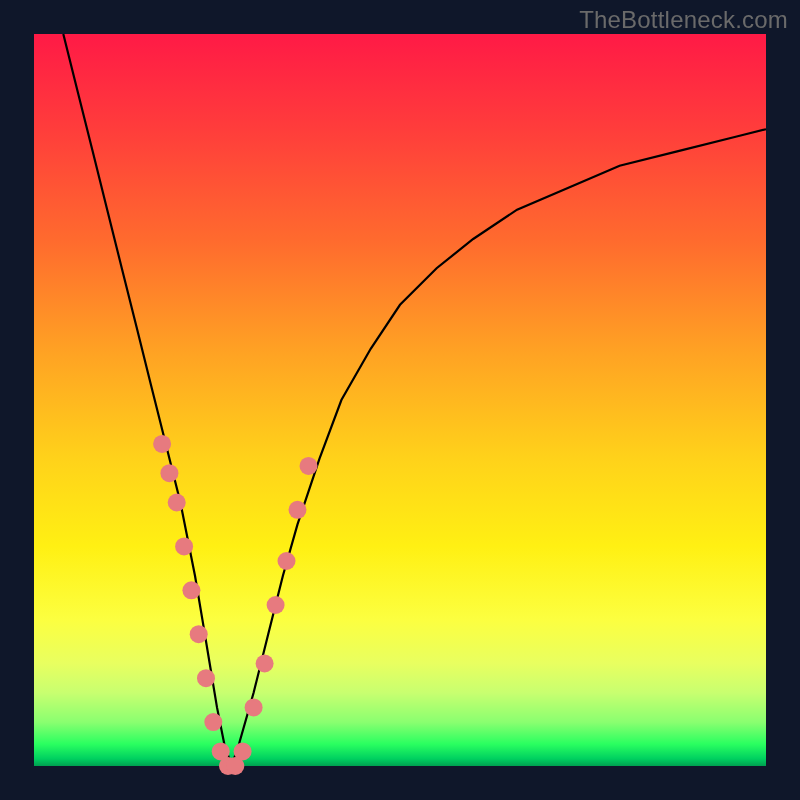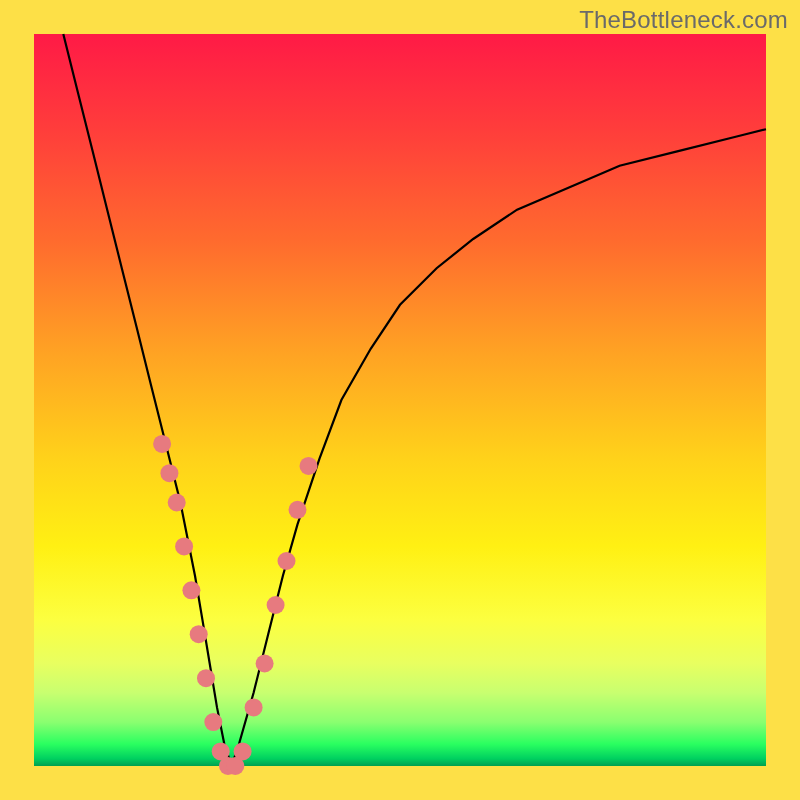--- a/index.html
+++ b/index.html
@@ -10,21 +10,21 @@
     background: #000;
     overflow: hidden;
     font-family: Arial, Helvetica, sans-serif;
   }
   .frame {
     position: absolute;
     left: 0;
     top: 0;
     width: 800px;
     height: 800px;
-    background: #fde047;
+    background: #0f172a;
   }
   .plot {
     position: absolute;
     left: 34px;
     top: 34px;
     width: 732px;
     height: 732px;
     background: linear-gradient(to bottom,
       #ff1a46 0%,
       #ff3a3c 12%,

